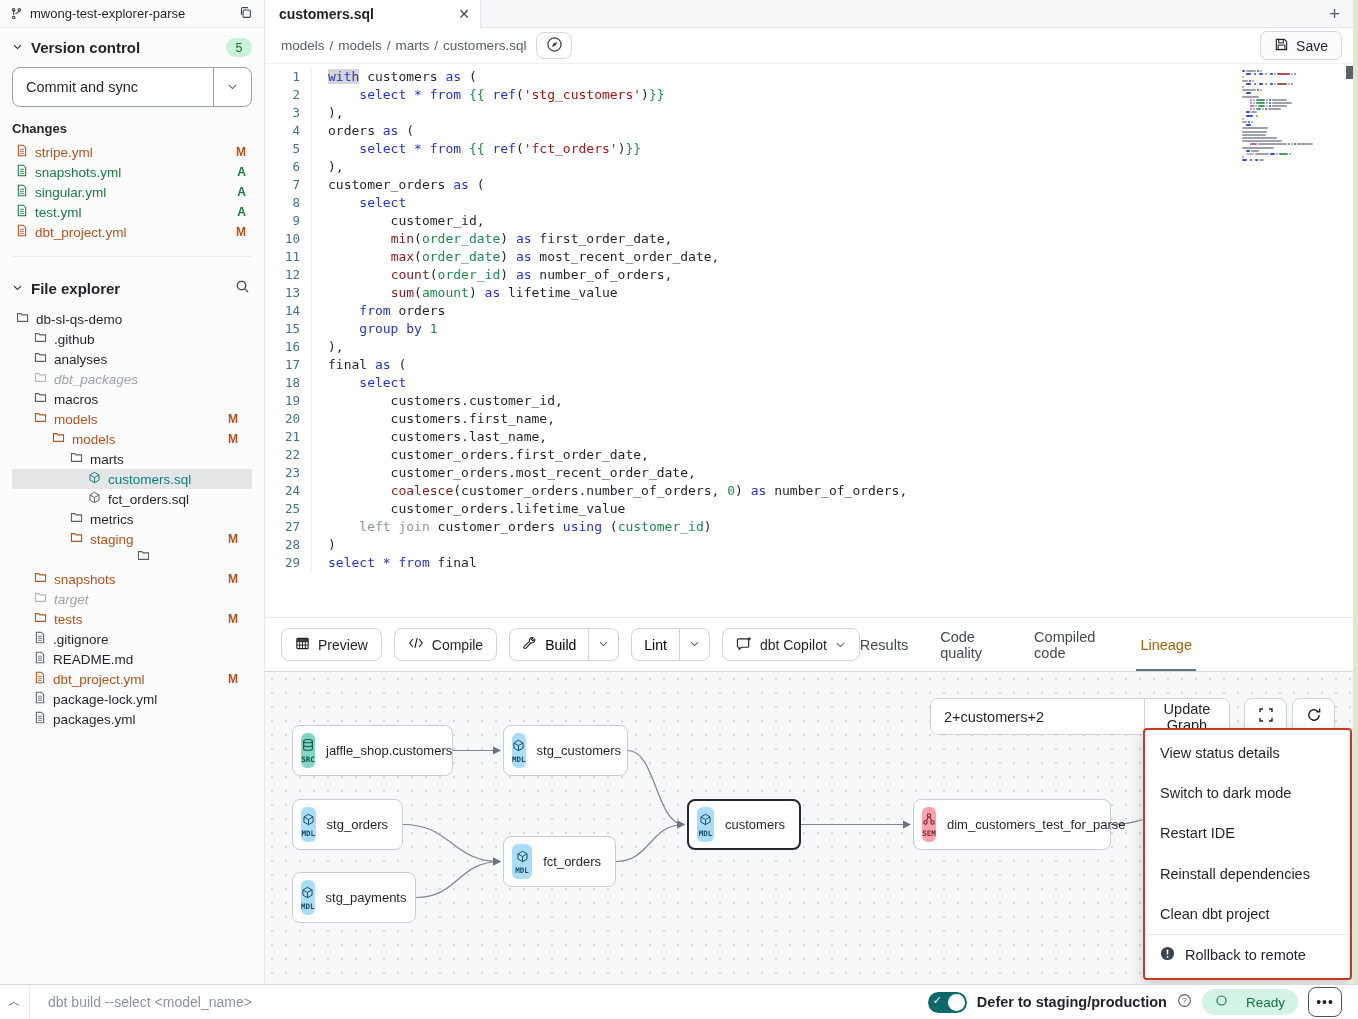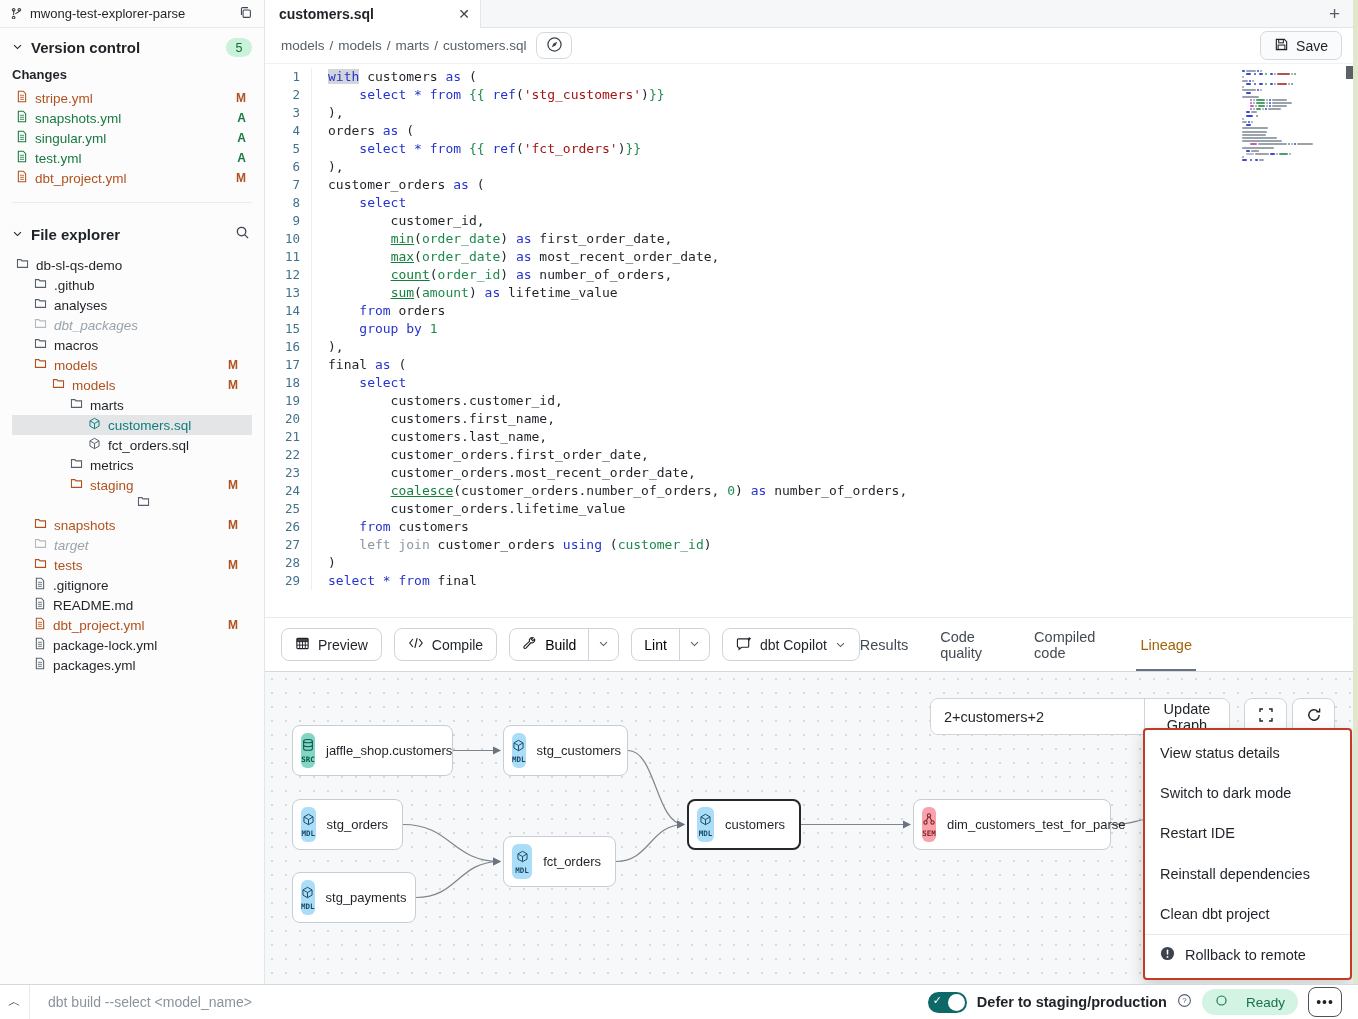--- a/index.html
+++ b/index.html
@@ -48,21 +48,21 @@
   .crumb-spacer { flex:1; }
   .save-btn { height:29px; border:1px solid #d4d9de; border-radius:7px; background:#fafbfc; display:flex; align-items:center; gap:7px; padding:0 13px; font-size:14px; color:#1f2328; cursor:pointer; font-family:inherit; }
 
   
   .editor { height:553px; position:relative; background:#fff; font-family:"DejaVu Sans Mono","Liberation Mono",monospace; font-size:13px; overflow:hidden; }
   .code-scroll { position:absolute; left:0; top:4px; right:130px; }
   .code-line { display:flex; height:18px; line-height:18px; white-space:pre; }
   .code-line .num { width:46px; min-width:46px; text-align:right; padding-right:11px; color:#42718c; font-size:12.5px; user-select:none; }
   .code-line .txt { padding-left:16px; border-left:1px solid #eceef0; }
   .tk-k { color:#2633cc; }
-  .tk-f { color:#15803d;text-decoration:underline; }
+  .tk-f { color:#7f1d1d; }
   .tk-s { color:#a31515; }
   .tk-g { color:#1f8a4d; }
   .tk-x { color:#8a959f; }
   .tk-t { color:#1f2328; }
   .tk-kws { color:#2633cc; background:#d2d6da; }
   .minimap { position:absolute; top:6px; right:16px; width:100px; cursor:pointer; }
   .mm-line { display:flex; gap:1px; height:2px; margin-bottom:1.2px; }
   .mm-seg { height:2px; border-radius:1px; }
   .v-scrollbar { position:absolute; top:2px; right:3px; width:9px; height:100%; }
   .v-thumb { width:9px; height:13px; background:#5c6167; }
@@ -137,20 +137,28 @@
         </button>
       </div>
 
       <div class="section">
         <div class="sec-title-row">
           <span><svg width="11" height="11" viewBox="0 0 16 16">
                 <path d="M3 6l5 5 5-5" fill="none" stroke="#1f2328" stroke-width="1.6"></path>
               </svg></span>
           <span class="sec-title">Version control</span>
           <span class="badge-pill">5</span>
+        </div>
+        <div class="commit-btn">
+          <button class="commit-main">Commit and sync</button>
+          <button class="commit-caret">
+            <span><svg width="11" height="11" viewBox="0 0 16 16">
+                  <path d="M3 6l5 5 5-5" fill="none" stroke="#57606a" stroke-width="1.6"></path>
+                </svg></span>
+          </button>
         </div>
         <div class="changes-label">Changes</div>
         <div id="changes-list">
             <div class="chg-row">
               <span><svg width="12" height="13" viewBox="0 0 14 16">
                   <path d="M2.5 1.5h6l3 3v10h-9z" fill="none" stroke="#b0521e" stroke-width="1.3"></path>
                   <path d="M4.5 6.5h5M4.5 9h5M4.5 11.5h5" stroke="#b0521e" stroke-width="1"></path>
                 </svg></span>
     <span class="chg-name mod">stripe.yml</span>
     <span class="chg-status mod">M</span>
@@ -407,21 +415,20 @@
             <div class="code-line"><span class="num">16</span><span class="txt"><span class="tk-t">),</span></span></div>
             <div class="code-line"><span class="num">17</span><span class="txt"><span class="tk-t">final </span><span class="tk-k">as</span><span class="tk-t"> (</span></span></div>
             <div class="code-line"><span class="num">18</span><span class="txt"><span class="tk-t">    </span><span class="tk-k">select</span></span></div>
             <div class="code-line"><span class="num">19</span><span class="txt"><span class="tk-t">        customers.customer_id,</span></span></div>
             <div class="code-line"><span class="num">20</span><span class="txt"><span class="tk-t">        customers.first_name,</span></span></div>
             <div class="code-line"><span class="num">21</span><span class="txt"><span class="tk-t">        customers.last_name,</span></span></div>
             <div class="code-line"><span class="num">22</span><span class="txt"><span class="tk-t">        customer_orders.first_order_date,</span></span></div>
             <div class="code-line"><span class="num">23</span><span class="txt"><span class="tk-t">        customer_orders.most_recent_order_date,</span></span></div>
             <div class="code-line"><span class="num">24</span><span class="txt"><span class="tk-t">        </span><span class="tk-f">coalesce</span><span class="tk-t">(customer_orders.number_of_orders, </span><span class="tk-g">0</span><span class="tk-t">) </span><span class="tk-k">as</span><span class="tk-t"> number_of_orders,</span></span></div>
             <div class="code-line"><span class="num">25</span><span class="txt"><span class="tk-t">        customer_orders.lifetime_value</span></span></div>
-            <div class="code-line"><span class="num">26</span><span class="txt"><span class="tk-t">    </span><span class="tk-k">from</span><span class="tk-t"> customers</span></span></div>
             <div class="code-line"><span class="num">27</span><span class="txt"><span class="tk-t">    </span><span class="tk-x">left join</span><span class="tk-t"> customer_orders </span><span class="tk-k">using</span><span class="tk-t"> (</span><span class="tk-g">customer_id</span><span class="tk-t">)</span></span></div>
             <div class="code-line"><span class="num">28</span><span class="txt"><span class="tk-t">)</span></span></div>
             <div class="code-line"><span class="num">29</span><span class="txt"><span class="tk-k">select</span><span class="tk-t"> </span><span class="tk-k">*</span><span class="tk-t"> </span><span class="tk-k">from</span><span class="tk-t"> final</span></span></div>
           </div>
         <div class="minimap" id="minimap">
             <div class="mm-line">
               <span class="mm-seg" style="width: 3.4px; background: rgb(59, 73, 216);"></span>
               <span class="mm-seg" style="width: 9.35px; background: rgb(154, 162, 171);"></span>
               <span class="mm-seg" style="width: 2px; background: rgb(59, 73, 216);"></span>
               <span class="mm-seg" style="width: 2px; background: rgb(154, 162, 171);"></span>

